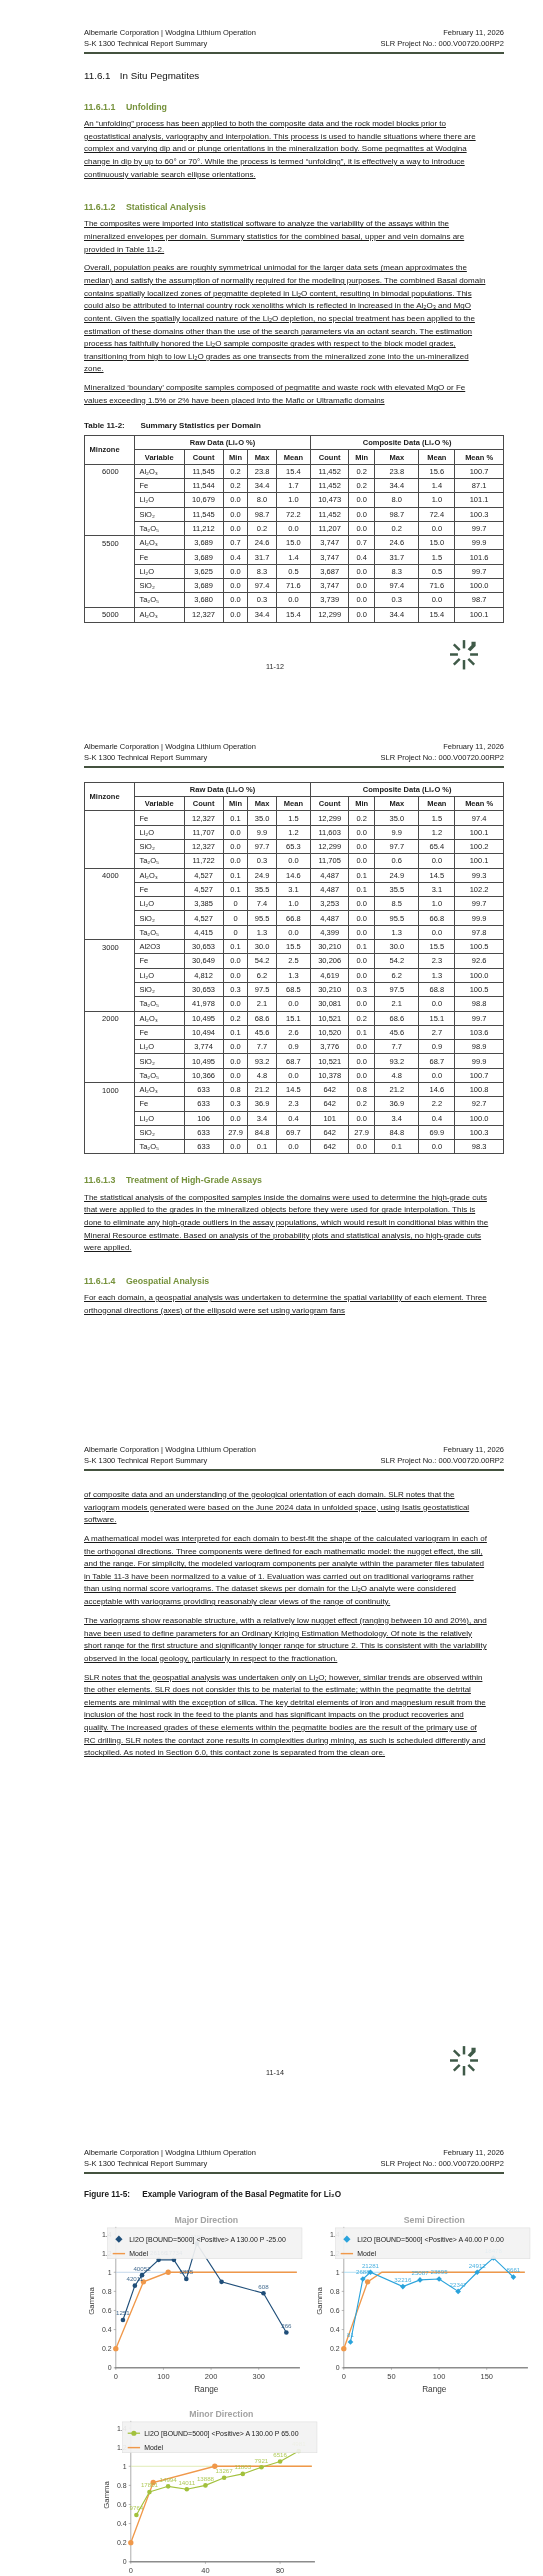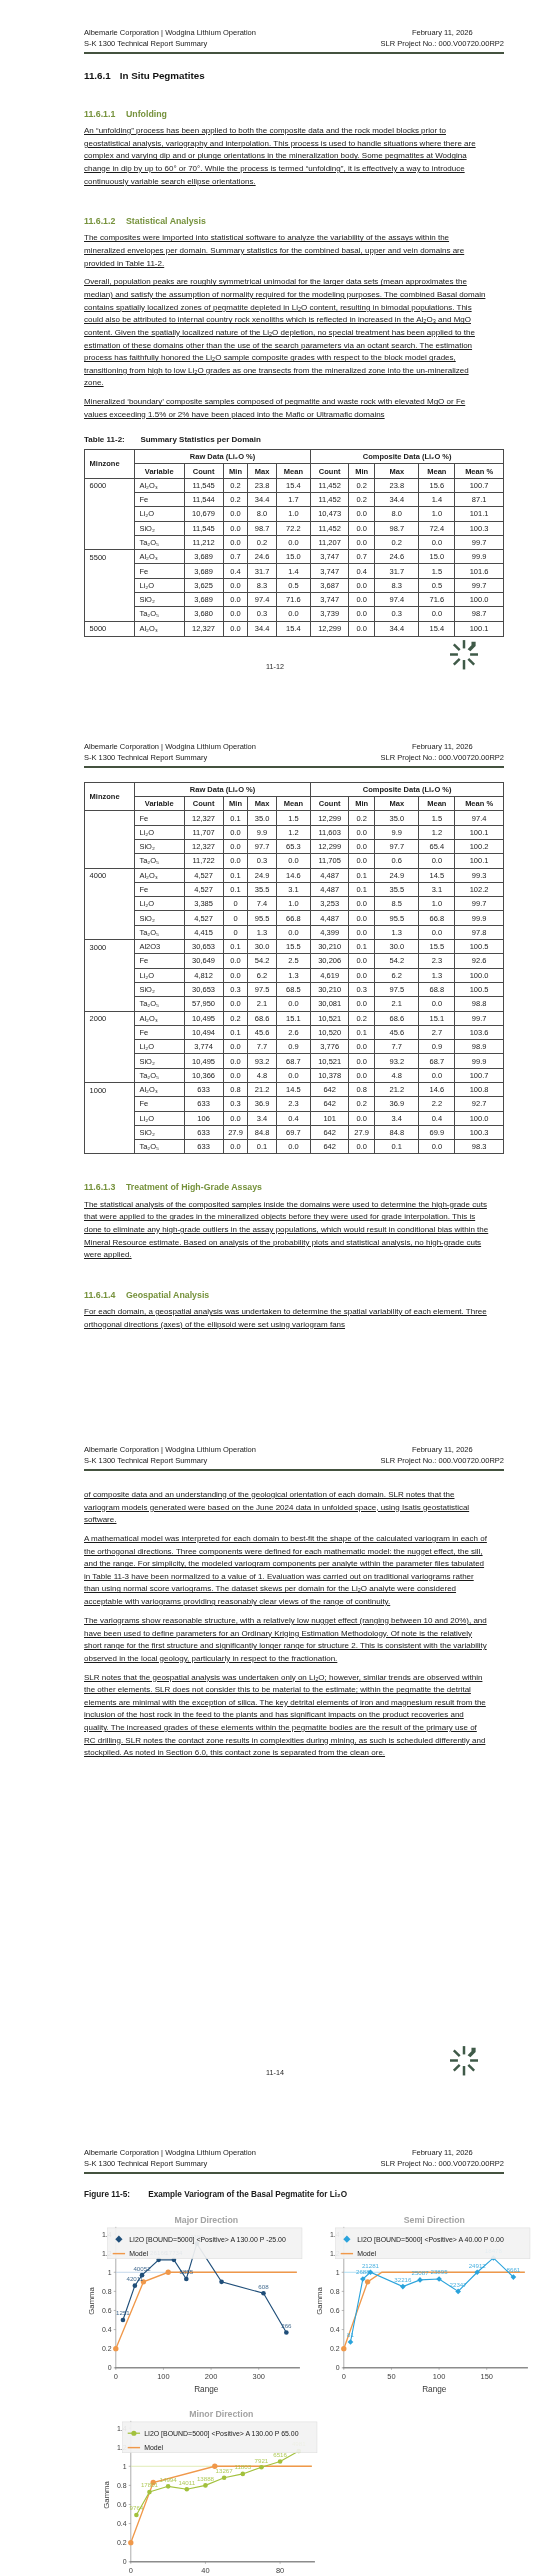--- a/index.html
+++ b/index.html
@@ -11,41 +11,41 @@
     -webkit-font-smoothing:antialiased;
   }
   .doc{width:544px;}
   .page{position:relative;width:544px;height:703px;overflow:hidden;background:#fff;padding-left:19px;}
   .content{margin:0 58px 0 65px;width:420px;position:relative;}
   .pad-first{padding-top:28px;}
   .pad-rest{padding-top:39px;}
 
   .page-header{display:flex;justify-content:space-between;align-items:flex-end;
     font-size:7.5px;line-height:1.42;color:#1a1a1a;}
-  .ph-right{text-align:center;}
+  .ph-right{text-align:right;}
   .rule{border-bottom:2.1px solid #44523f;margin-top:3.1px;}
 
-  h2.sec{font-size:9.8px;font-weight:bold;color:#111;margin:15.5px 0 0 0;}
+  h2.sec{font-size:9.8px;font-weight:normal;color:#111;margin:15.5px 0 0 0;}
   h2.sec .num{display:inline-block;min-width:33px;}
-  h3.sub{font-size:8.8px;font-weight:bold;color:#76923c;margin:28px 0 0 0;}
+  h3.sub{font-size:8.8px;font-weight:bold;color:#76923c;margin:21px 0 0 0;}
   h3.sub .num{display:inline-block;margin-right:8.2px;}
   p.body{font-size:8px;line-height:1.58;margin:6.2px 0 0 0;padding-right:14.4px;text-align:left;text-decoration:underline;}
 
   .tbl-caption{font-size:8px;font-weight:bold;margin:13.4px 0 0 0;}
   .tbl-caption .lab{display:inline-block;margin-right:13.4px;}
   .fig-caption{font-size:8.2px;font-weight:bold;margin:15.5px 0 0 0;}
-  .fig-caption .lab{display:inline-block;margin-right:16px;}
+  .fig-caption .lab{display:inline-block;margin-right:10px;}
 
   table.stats{border-collapse:collapse;width:100%;margin-top:5.2px;font-size:7.5px;
     border:1px solid #4a4a4a;}
   table.stats th,table.stats td{border:0.5px solid #4a4a4a;padding:1.5px 2.6px;height:10.3px;
     text-align:center;vertical-align:middle;}
   table.stats th{font-weight:bold;}
   table.stats th.minzone-h{text-align:left;padding-left:4.6px;}
-  table.stats td.minzone{text-align:left;vertical-align:top;padding-left:4.6px;padding-top:2.6px;}
+  table.stats td.minzone{text-align:center;vertical-align:top;padding-left:4.6px;padding-top:2.6px;}
   table.stats td.var{text-align:left;padding-left:4.6px;}
 
   .page-footer{position:absolute;left:65px;width:420px;bottom:32px;height:33px;}
   .page-num{position:absolute;left:0;right:0;bottom:0;text-align:center;font-size:7.2px;color:#262626;}
   .logo{position:absolute;right:7.2px;bottom:1px;width:28px;height:31px;}
 
   .charts-top{display:flex;gap:12.4px;margin-top:11.3px;margin-left:3.1px;}
   .chart{width:216px;height:187px;}
   .chart-minor{margin-top:7.2px;margin-left:17.5px;}
   .chart svg text{font-family:"Liberation Sans","DejaVu Sans",sans-serif;}
@@ -494,21 +494,21 @@
               <td class="num">97.5</td>
               <td class="num">68.5</td>
               <td class="num">30,210</td>
               <td class="num">0.3</td>
               <td class="num">97.5</td>
               <td class="num">68.8</td>
               <td class="num">100.5</td>
             </tr>
             <tr>
               <td class="var">Ta₂O₅</td>
-              <td class="num">57,950</td>
+              <td class="num">41,978</td>
               <td class="num">0.0</td>
               <td class="num">2.1</td>
               <td class="num">0.0</td>
               <td class="num">30,081</td>
               <td class="num">0.0</td>
               <td class="num">2.1</td>
               <td class="num">0.0</td>
               <td class="num">98.8</td>
             </tr>
             <tr>

